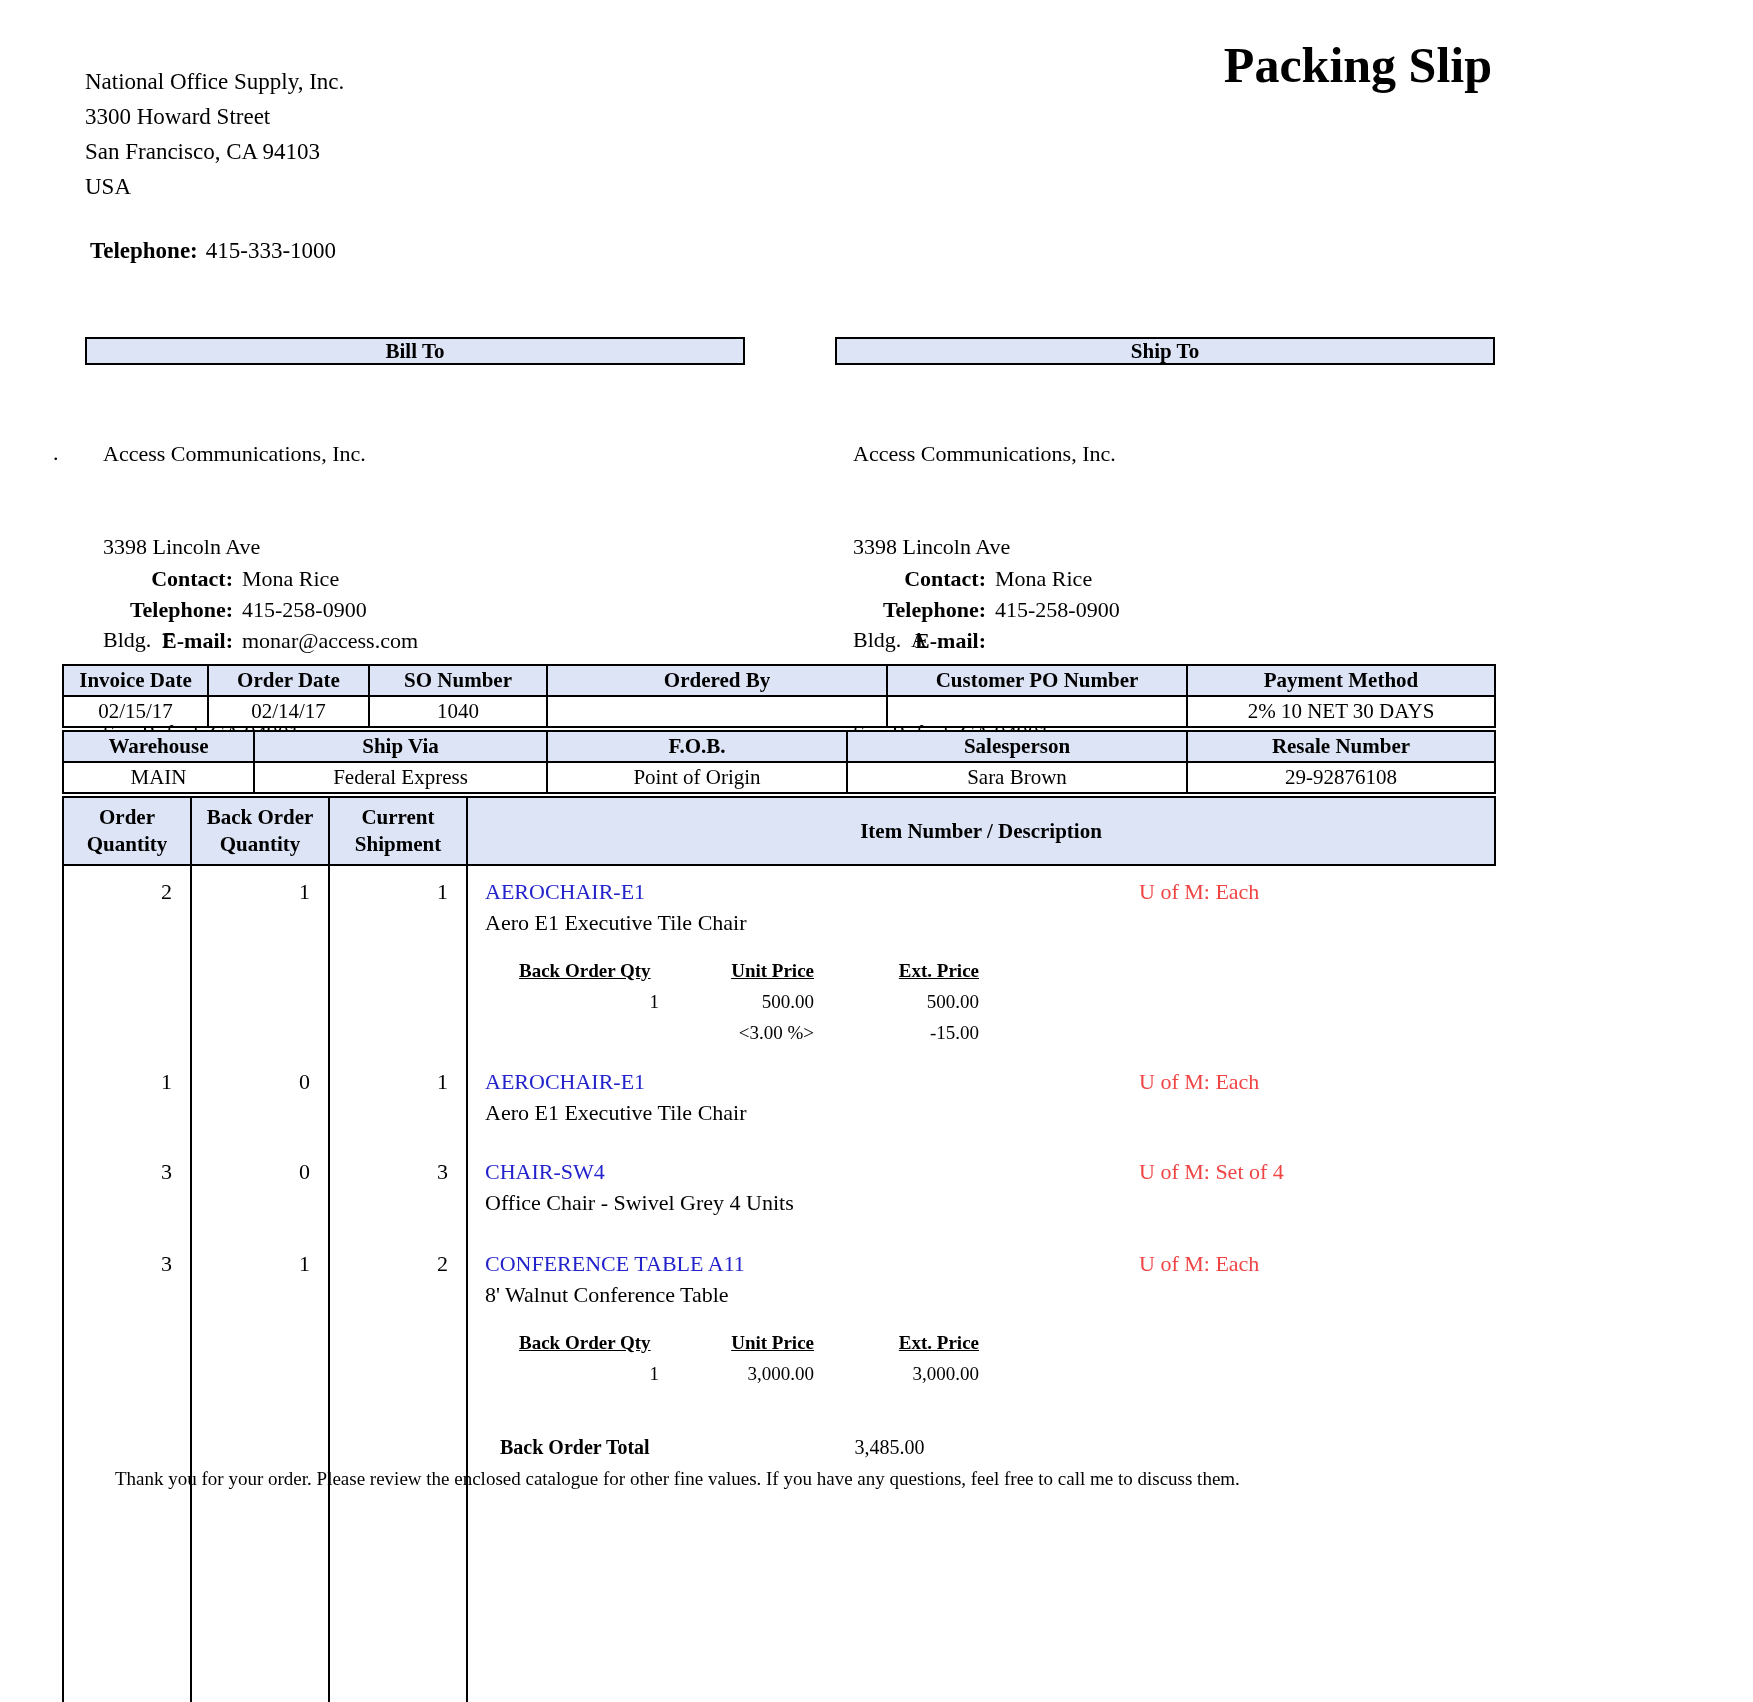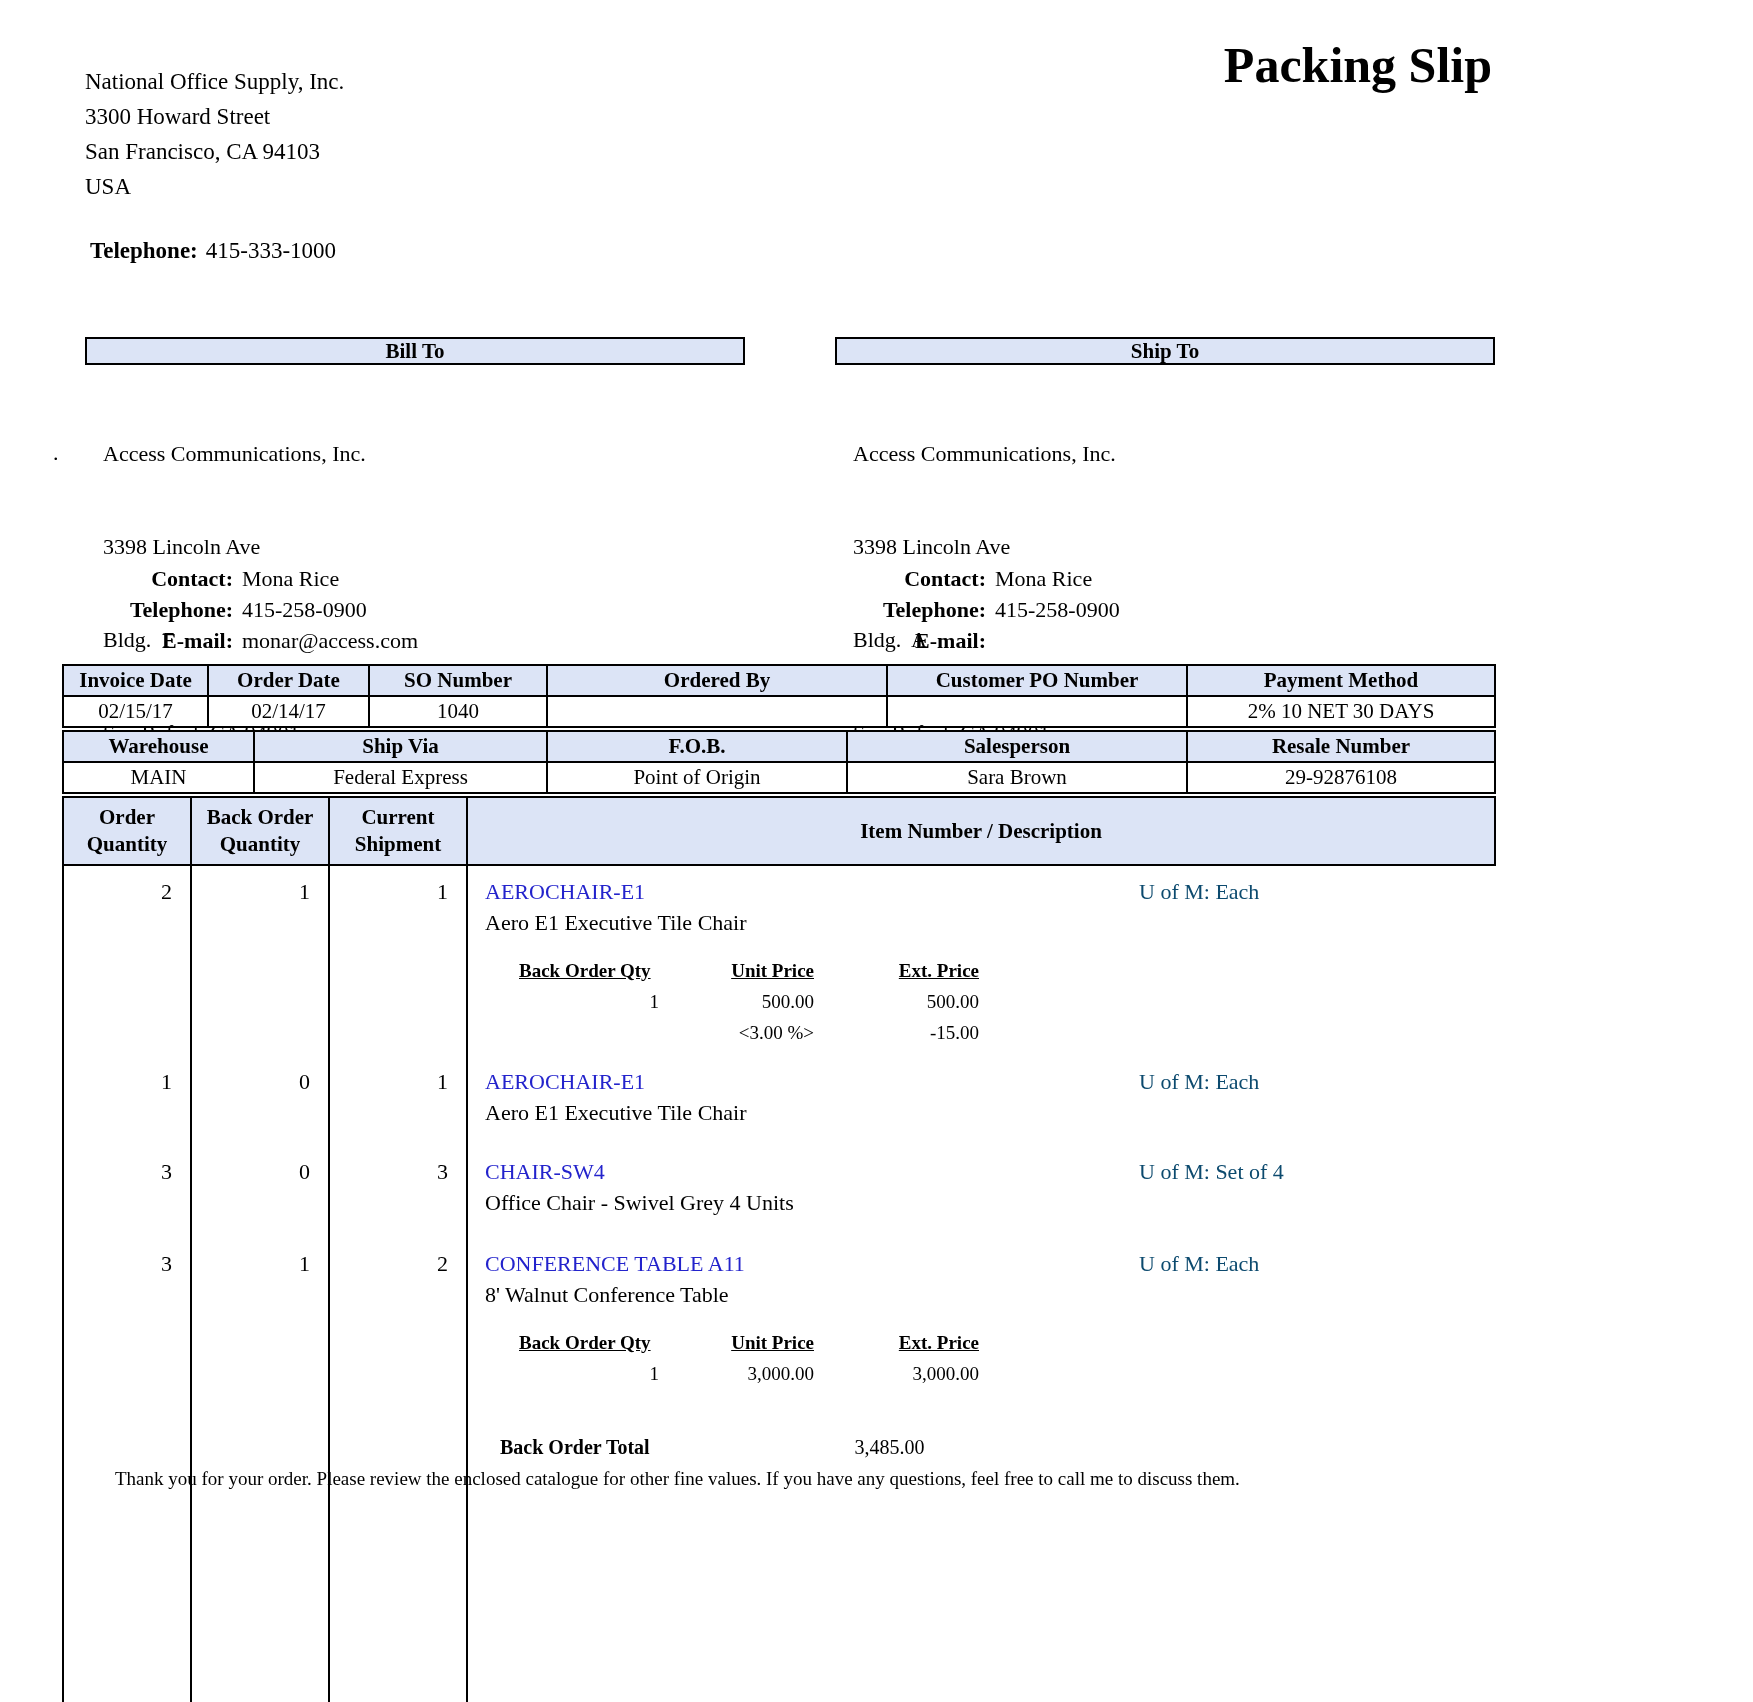--- a/index.html
+++ b/index.html
@@ -54,21 +54,21 @@
 
   
   .items-area { position:absolute; left:62px; top:866px; width:1434px; height:836px; }
   .vline { position:absolute; top:0; bottom:0; width:2px; background:var(--border); }
   .item { position:absolute; left:0; width:100%; font-size:22px; line-height:31px; }
   .q { position:absolute; top:0; text-align:right; }
   .q1 { left:0; width:110px; } .q2 { left:130px; width:118px; } .q3 { left:268px; width:118px; }
   .content { position:absolute; left:404px; right:0; top:0; padding-left:19px; }
   .line1 { position:relative; }
   .itemno { color:var(--link-blue); }
-  .uom { position:absolute; left:654px; color:#0c4a6e; }
+  .uom { position:absolute; left:654px; color:#ef4444; }
   .detail { margin-left:34px; margin-top:17px; font-size:19px; line-height:31px; }
   .drow { display:flex; }
   .dh { font-weight:bold; }
   .u { text-decoration:underline; }
   .dc { display:inline-block; }
   .dc1 { width:140px; text-align:right; }
   .dh .dc1 { text-align:left; }
   .dc2 { width:155px; text-align:right; }
   .dc3 { width:165px; text-align:right; }
 

